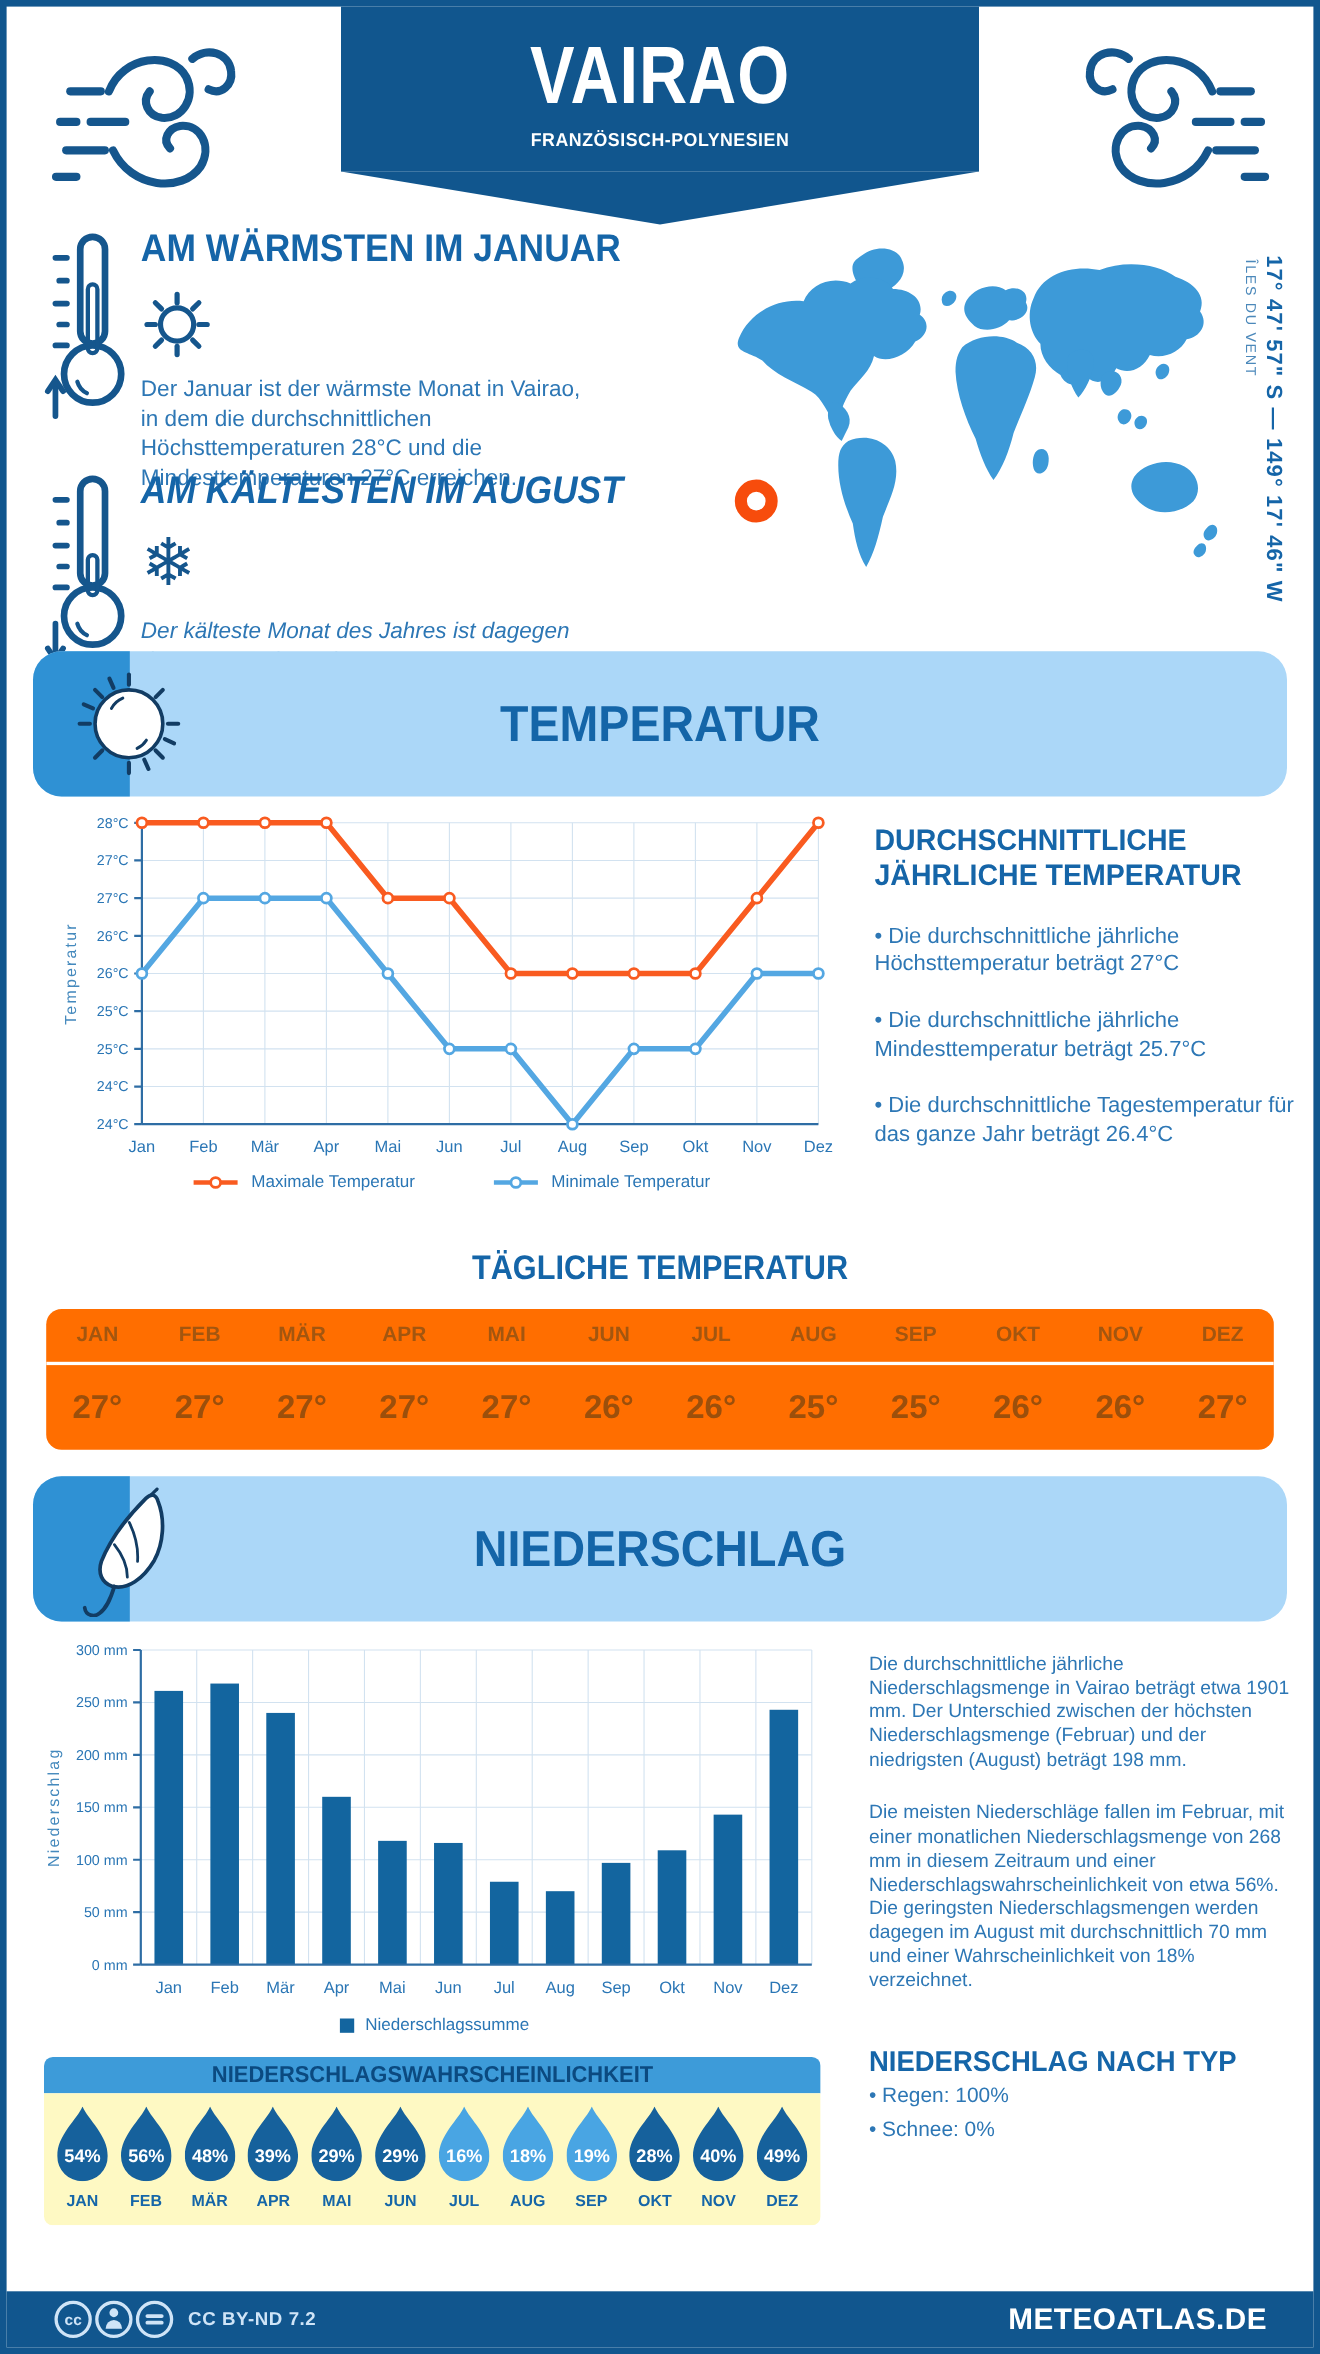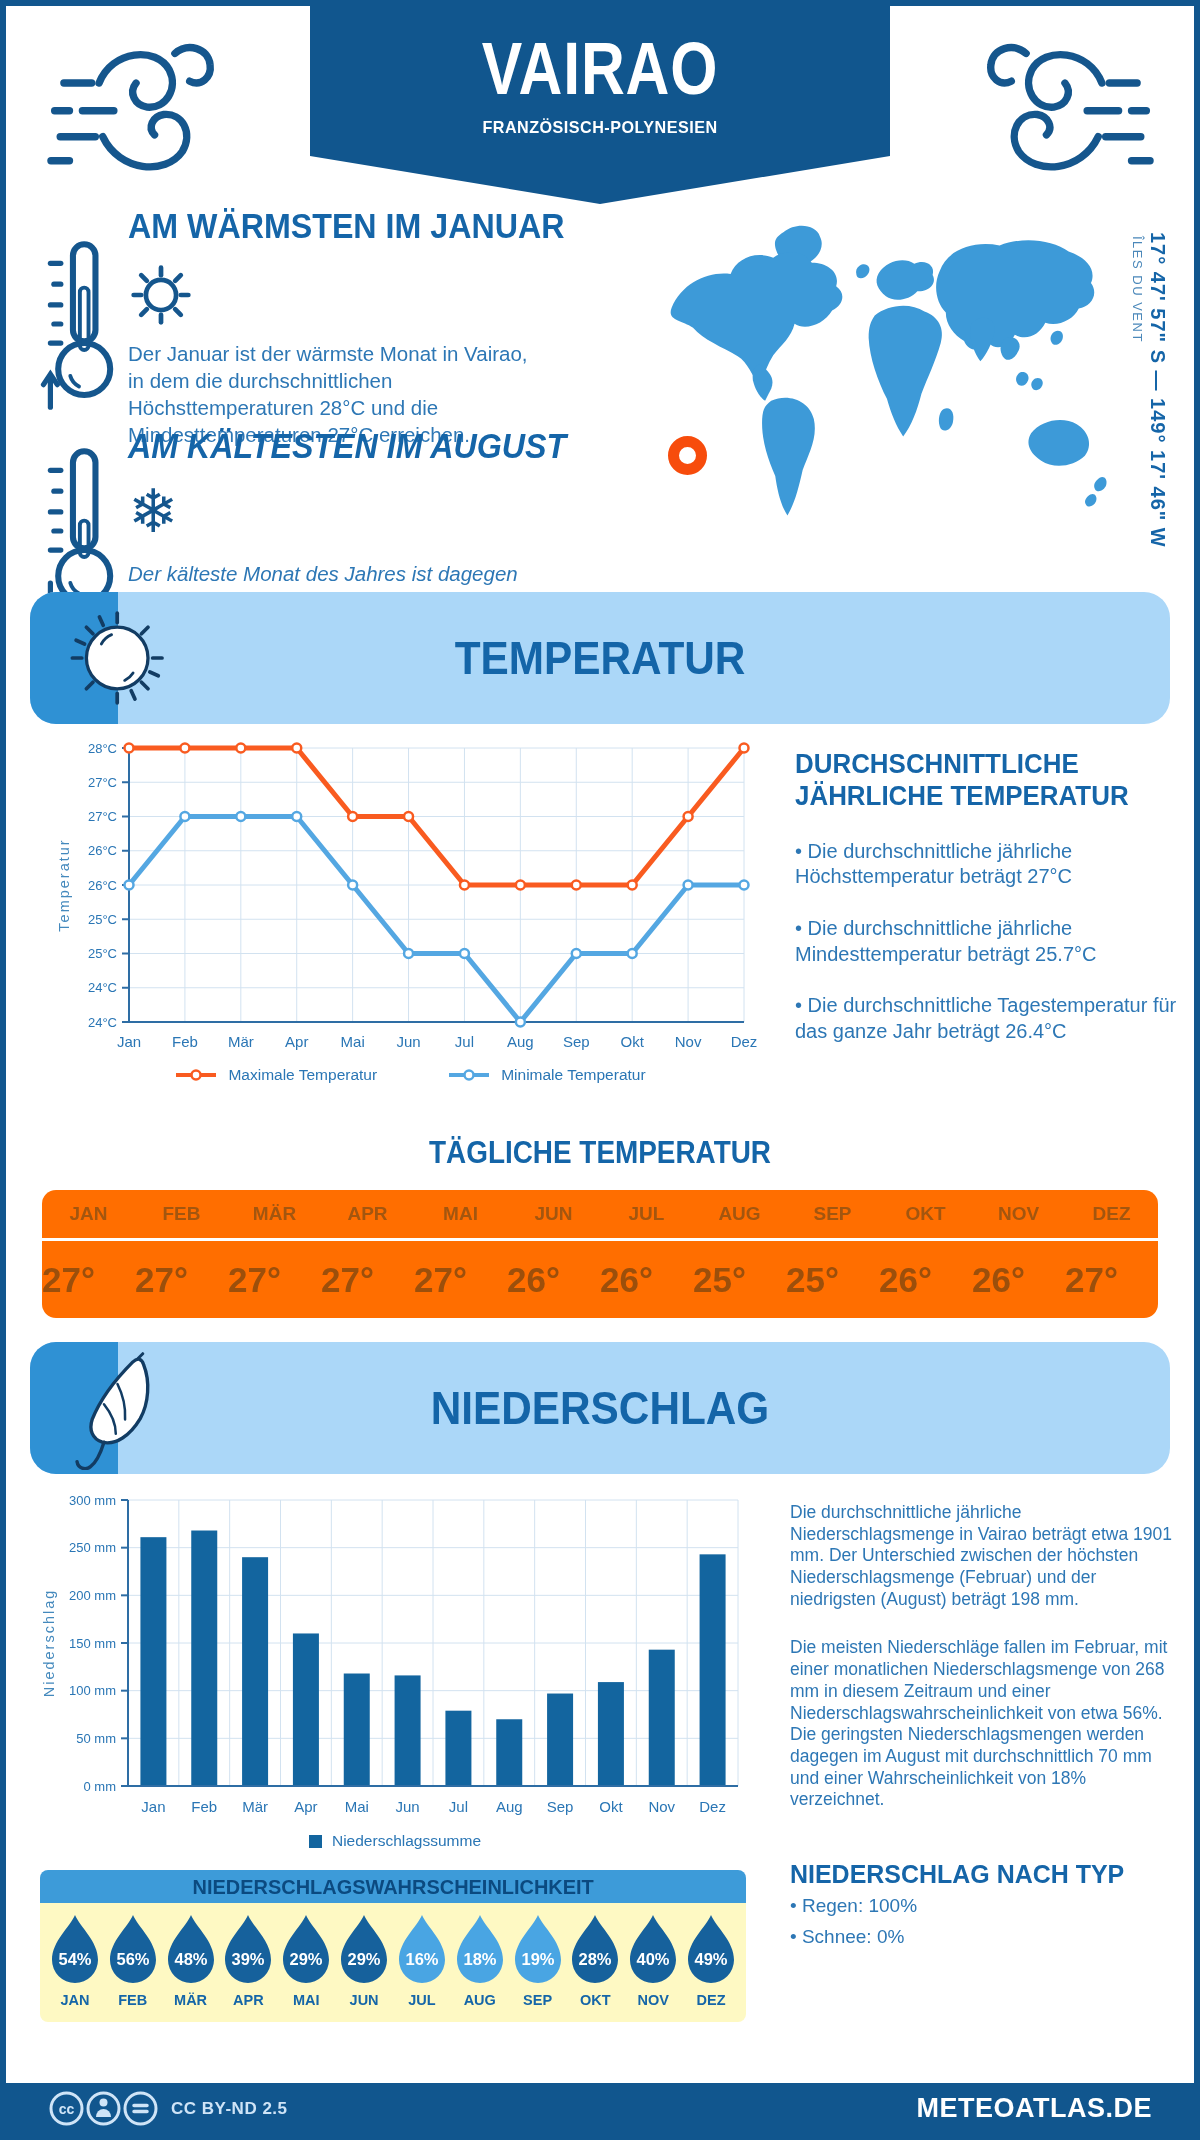--- a/index.html
+++ b/index.html
@@ -10,21 +10,21 @@
 
   
   .banner{position:absolute;left:310px;top:6px;width:580px;background:#11568e;color:#fff;text-align:center;}
   .banner-inner{padding-top:26px;height:124px;}
   .banner::after{content:"";position:absolute;left:0;top:150px;border-left:290px solid transparent;border-right:290px solid transparent;border-top:48px solid #11568e;}
   .city-title{font-size:74px;font-weight:bold;letter-spacing:1px;transform:scaleX(.82);transform-origin:center;line-height:1;}
   .city-sub{margin-top:12px;font-size:17px;font-weight:600;letter-spacing:.5px;transform:scaleX(.95);}
   .windicon{position:absolute;top:22px;}
 
   
-  .intro-block{position:absolute;left:40px;width:615px;display:flex;align-items:center;}
+  .intro-block{position:absolute;left:40px;width:615px;display:flex;}
   .intro-right{margin-left:10px;}
   .intro-head{display:inline-block;font-size:35px;font-weight:bold;color:#1565a8;transform:scaleX(.92);transform-origin:left;white-space:nowrap;margin-top:6px;}
   .intro-row{display:flex;margin-top:12px;flex-direction:column;}
   .intro-icon{width:78px;flex:0 0 78px;padding-top:4px;}
   .intro-text{width:408px;font-size:20.5px;line-height:1.32;color:#2d77b5;}
   .snow-glyph{font-size:60px;color:#15568d;line-height:1;}
 
   
   .map-wrap{position:absolute;left:652px;top:210px;width:480px;height:335px;}
   .marker{position:absolute;left:16px;top:226px;width:17px;height:17px;background:#fff;border:11px solid #f74c0c;border-radius:50%;}
@@ -43,21 +43,21 @@
   .legend-item{display:flex;align-items:center;gap:10px;font-size:15.5px;color:#2a76b5;}
   .legend-sq{display:inline-block;width:13px;height:13px;background:#13659f;}
 
   
   .daily-head{position:absolute;left:0;width:1200px;text-align:center;font-size:31px;font-weight:bold;color:#1465a8;}
   .daily-head>span{display:inline-block;transform:scaleX(.9);}
   .daily-table{position:absolute;left:42px;width:1116px;background:#ff6e00;border-radius:14px;overflow:hidden;}
   .daily-months{display:grid;grid-template-columns:repeat(12,1fr);height:48px;align-items:center;border-bottom:3px solid #fff;}
   .daily-months div{text-align:center;font-size:19px;font-weight:bold;color:#a3560f;}
   .daily-values{display:grid;grid-template-columns:repeat(12,1fr);height:77px;align-items:center;}
-  .daily-values div{font-size:35px;font-weight:bold;color:#9c4f0b;}
+  .daily-values div{text-align:center;font-size:30px;font-weight:bold;color:#9c4f0b;}
 
   
   .aside{position:absolute;left:795px;top:748px;width:392px;color:#2d77b5;}
   .aside-head{display:inline-block;font-size:27px;font-weight:bold;color:#1565a8;line-height:1.2;transform:scaleX(.96);transform-origin:left;}
   .aside .bullet{font-size:20px;line-height:1.28;margin-top:26px;}
   .rain-col{position:absolute;left:790px;top:1502px;width:382px;color:#2d77b5;}
   .rain-col p{margin:0;font-size:17.5px;line-height:1.24;}
   .rain-col p + p{margin-top:27px;}
   .rain-type-head{display:inline-block;font-size:26px;font-weight:bold;color:#1565a8;margin-top:30px;transform:scaleX(.96);transform-origin:left;}
   .rain-type-bullets .bullet{font-size:19px;line-height:1.65;}
@@ -539,18 +539,18 @@
       </svg>
       <svg width="37" height="37" viewBox="0 0 37 37">
         <circle cx="18.5" cy="18.5" r="15.5" fill="none" stroke="#cfe4f7" stroke-width="3"></circle>
         <circle cx="18.5" cy="12.5" r="4" fill="#cfe4f7"></circle>
         <path d="M11 27 a7.5 8 0 0 1 15 0 Z" fill="#cfe4f7"></path>
       </svg>
       <svg width="37" height="37" viewBox="0 0 37 37">
         <circle cx="18.5" cy="18.5" r="15.5" fill="none" stroke="#cfe4f7" stroke-width="3"></circle>
         <path d="M12 15.5 h13 M12 21.5 h13" stroke="#cfe4f7" stroke-width="3.5" stroke-linecap="round"></path>
       </svg>
-      <span class="license">CC BY-ND 2.5</span>
+      <span class="license">CC BY-ND 7.2</span>
     </div>
     <span class="site">METEOATLAS.DE</span>
   </div>
 
 </div>
 
 </body></html>

